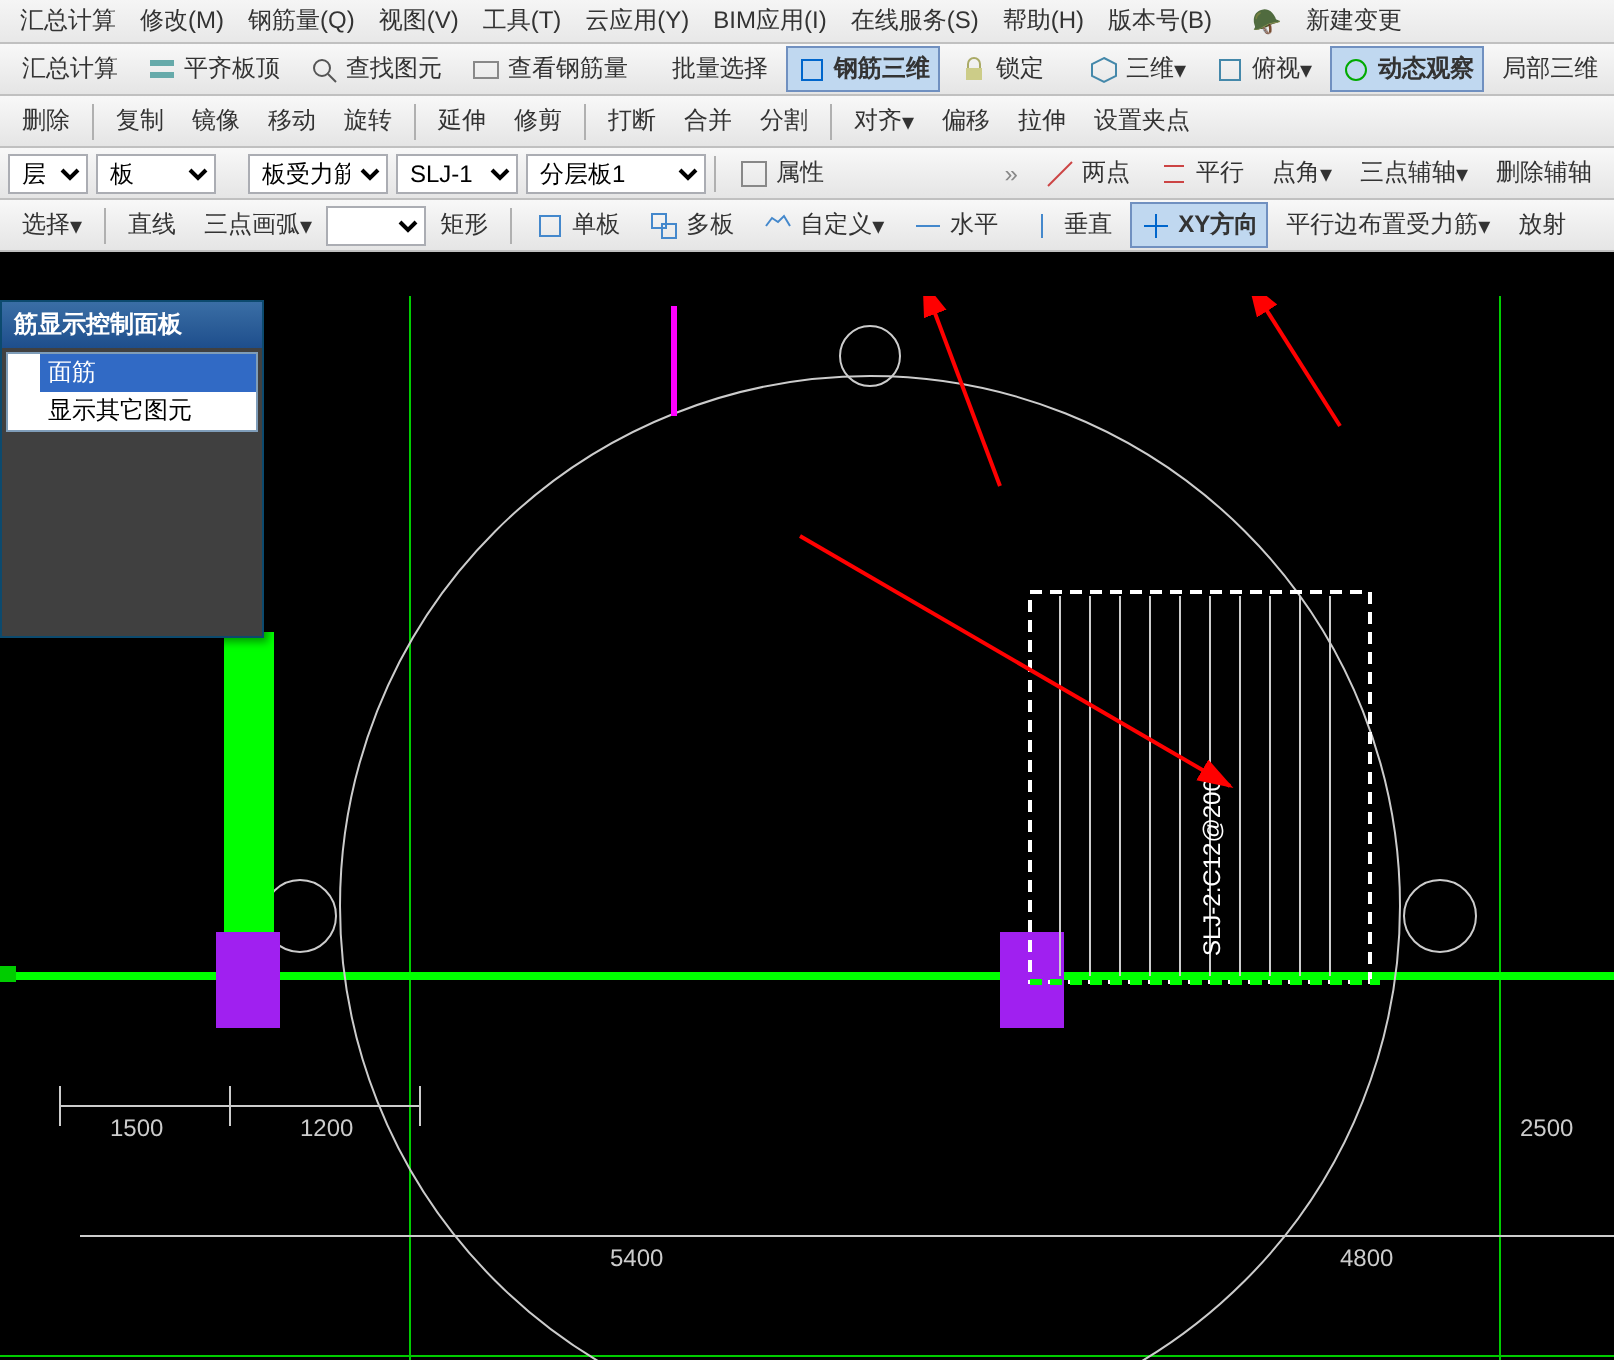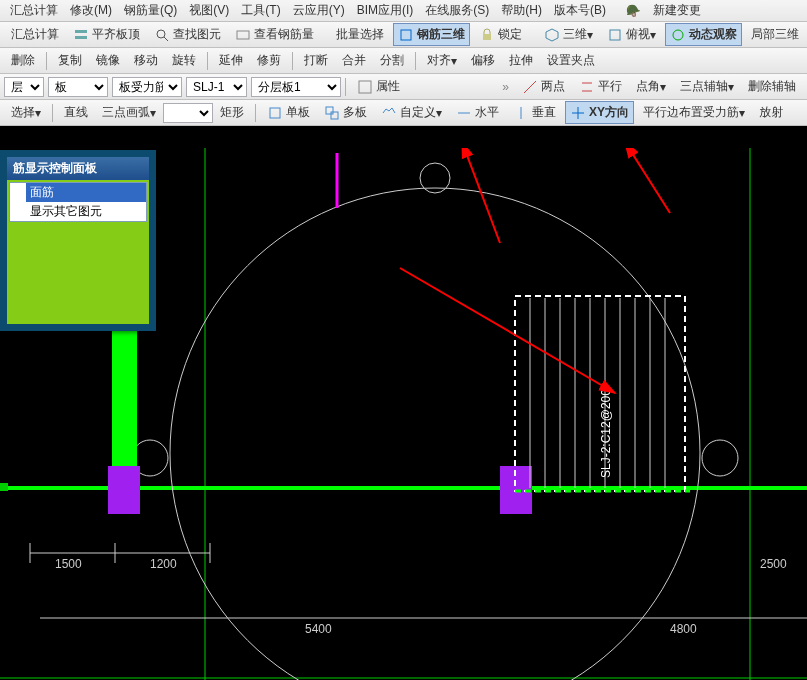--- a/index.html
+++ b/index.html
@@ -11,21 +11,21 @@
 .toolbar { background: linear-gradient(#f8f8f8,#e5e5e5); height: 26px; display: flex; align-items: center; padding: 0 4px; border-bottom: 1px solid #c0c0c0; overflow: hidden; white-space: nowrap; }
 .tbtn { display: inline-flex; align-items: center; margin: 0 2px; padding: 2px 4px; color: #333; cursor: pointer; border: 1px solid transparent; }
 .active { border: 1px solid #7090c0; background: #c0d8f0; font-weight: bold; }
 .sep { width: 1px; height: 18px; background: #b0b0b0; margin: 0 4px; }
 .ico { width: 16px; height: 16px; margin-right: 3px; display: inline-block; }
 select, .combo { font-size: 12px; height: 20px; border: 1px solid #abadb3; background: #fff; padding: 0 2px; }
 
 .canvas { position: absolute; left: 0; top: 148px; right: 0; bottom: 0; background: #000; }
 .canvas svg { width: 100%; height: 100%; }
 
-.panel { position: absolute; left: 0; top: 150px; width: 156px; background: #84cc16; border: 7px solid #0c4a6e; box-shadow: 2px 2px 4px rgba(0,0,0,.4); }
+.panel { position: absolute; left: 0; top: 150px; width: 132px; background: #404040; border: 1px solid #0c4a6e; box-shadow: 2px 2px 4px rgba(0,0,0,.4); }
 .panel-title { background: linear-gradient(#3a6ea5,#1e4e8c); color: #fff; padding: 3px 6px; font-weight: bold; }
 .panel-body { background: #fff; border: 1px solid #7f9db9; margin: 2px; padding-left: 16px; }
 .panel-body div { padding: 1px 4px; cursor: pointer; }
 .panel-body div.sel { background: #316ac5; color: #fff; }
 </style>
 </head>
 <body>
 
 <div class="menubar">
   <span>汇总计算</span>
@@ -144,21 +144,21 @@
       <span>拉伸</span>
     </span>
   <span class="tbtn">
       <span>设置夹点</span>
     </span>
 </div>
 
 <div class="toolbar">
   <select class="combo" style="width:40px"><option>层</option></select>
   <select class="combo" style="width:60px;margin-left:4px"><option>板</option></select>
-  <select class="combo" style="width:70px;margin-left:4px"><option>板受力筋</option></select>
+  <select class="combo" style="width:70px;margin-left:16px"><option>板受力筋</option></select>
   <select class="combo" style="width:61px;margin-left:4px"><option>SLJ-1</option></select>
   <select class="combo" style="width:90px;margin-left:4px"><option>分层板1</option></select>
   <span class="sep"></span>
   <span class="tbtn">
       <svg class="ico" viewBox="0 0 16 16">
         <rect x="2" y="2" width="12" height="12" fill="none" stroke="#888"></rect>
       </svg>
       <span>属性</span>
     </span>
   <span style="flex:1"></span>

